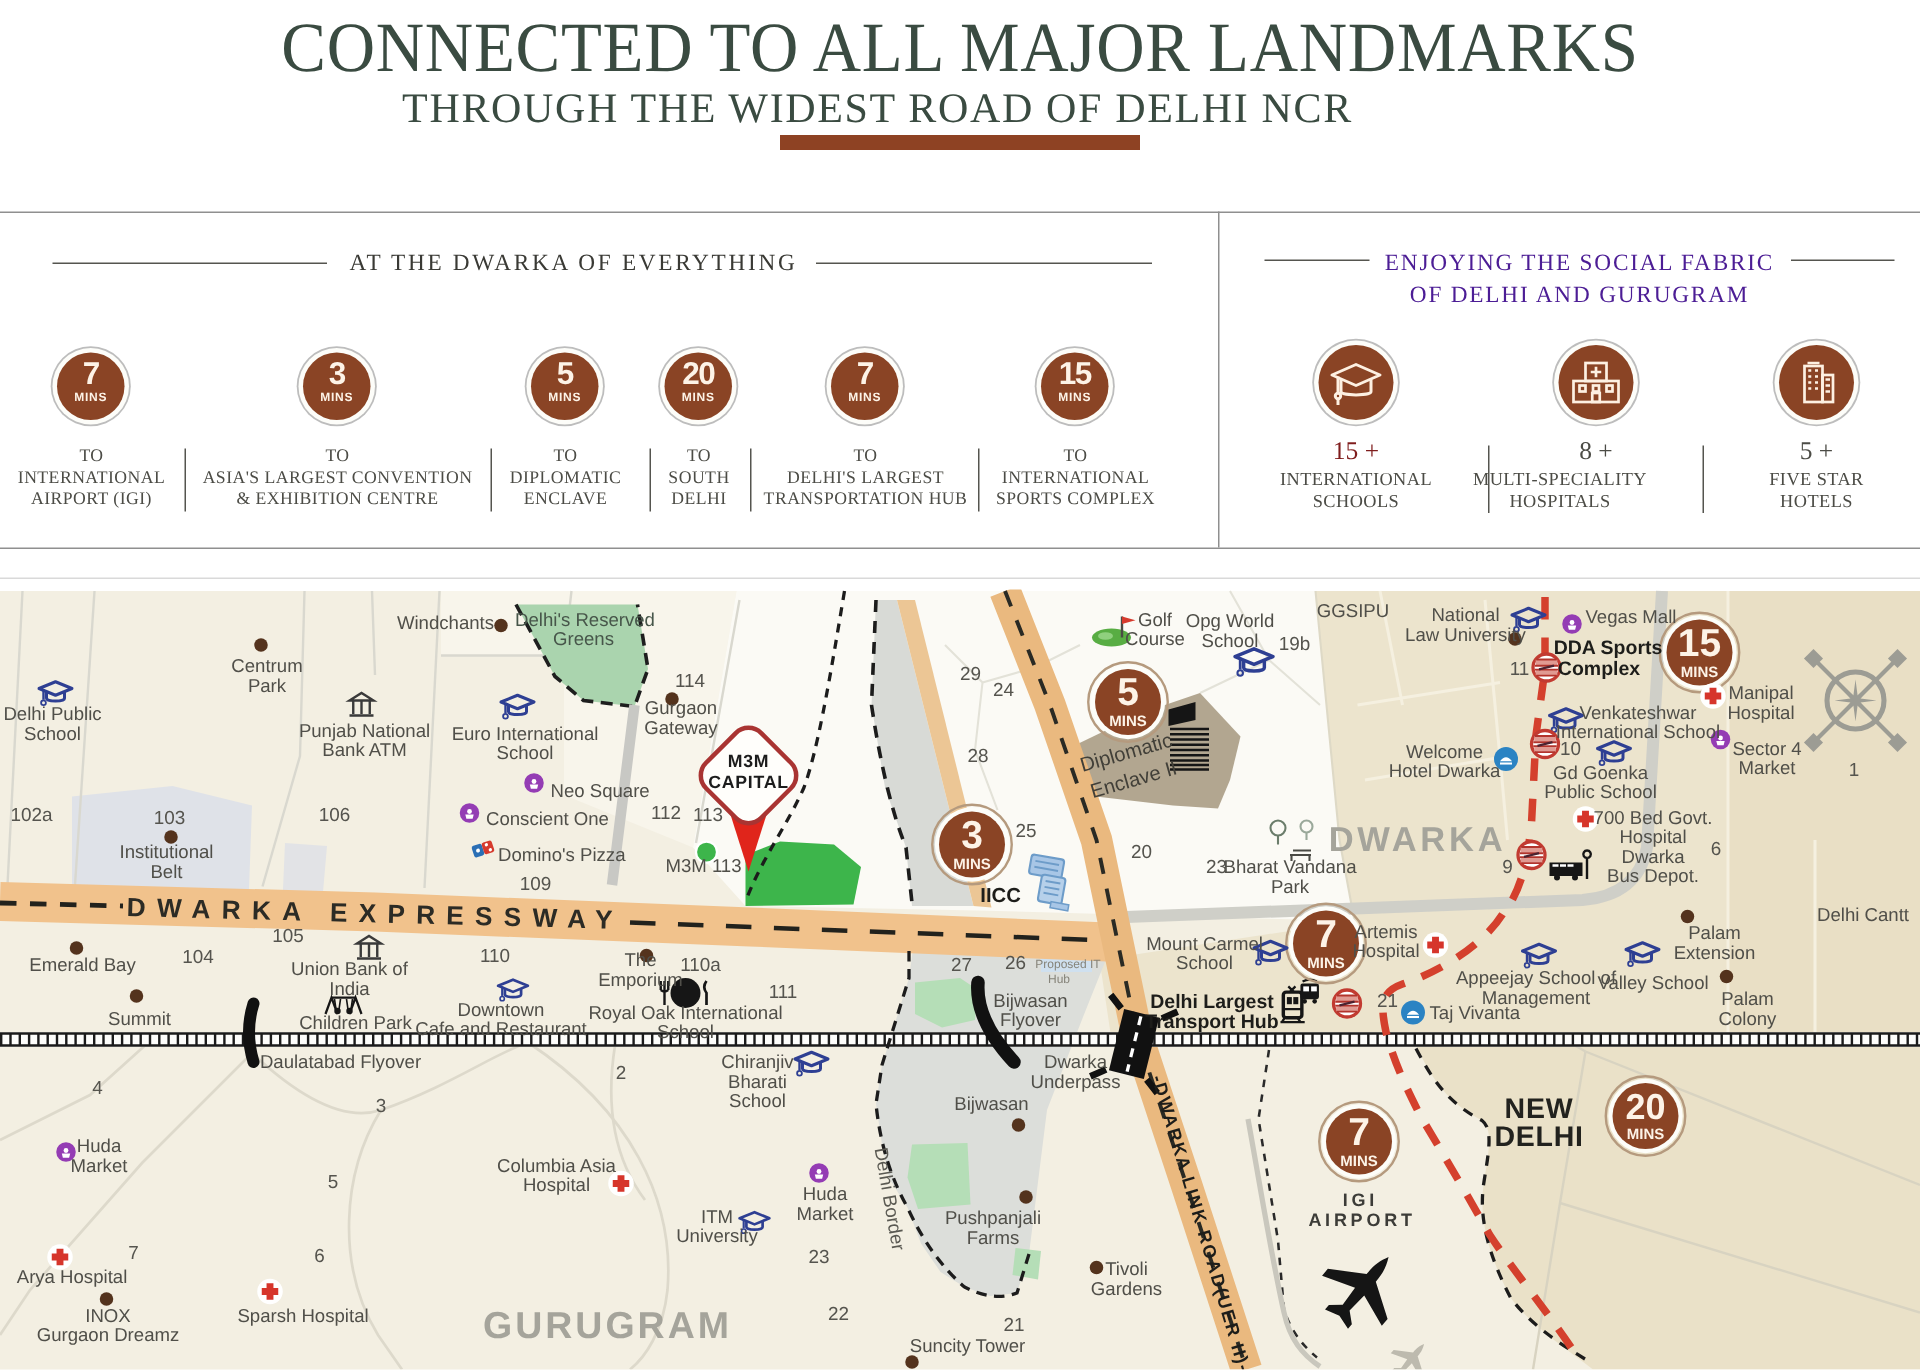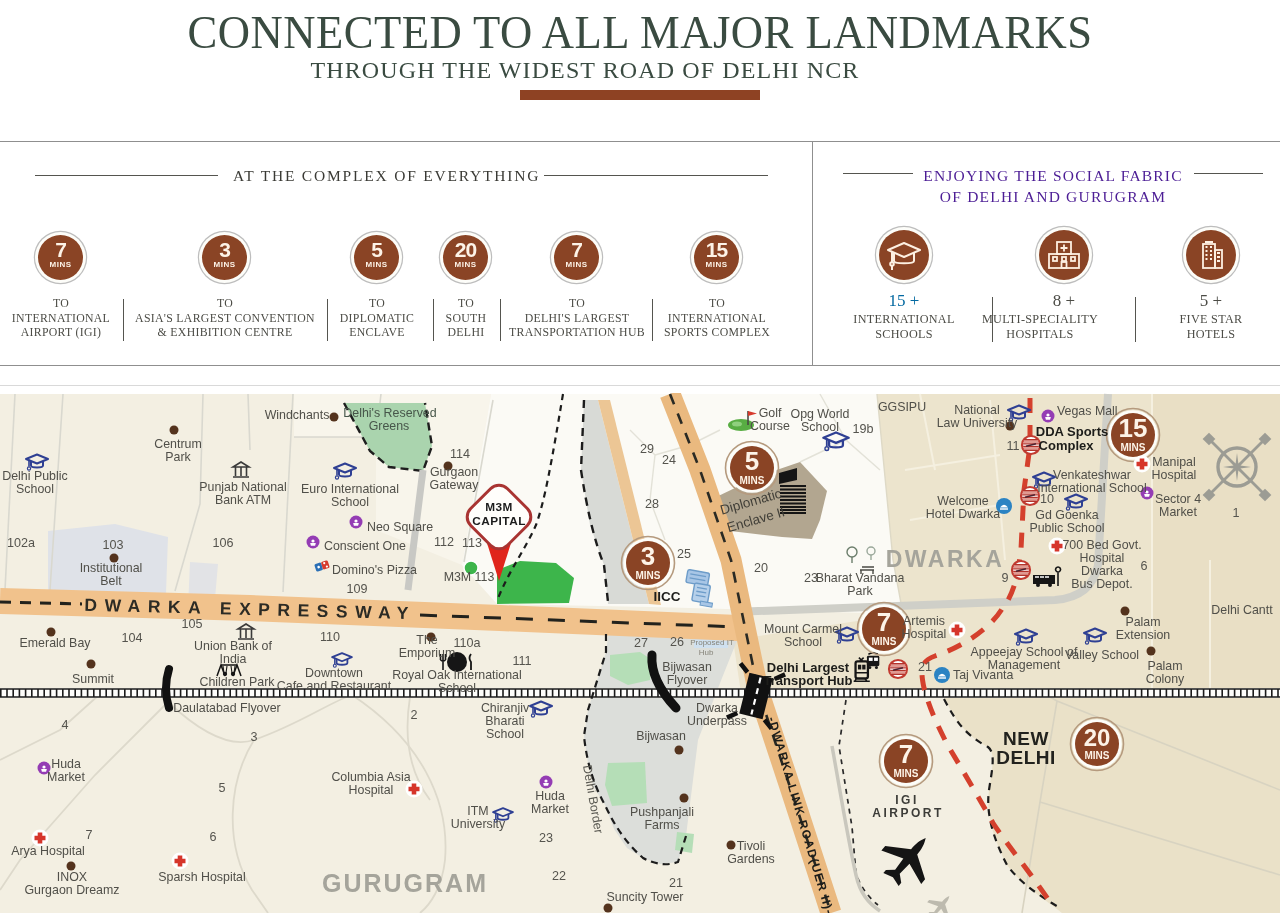--- a/index.html
+++ b/index.html
@@ -16,31 +16,31 @@
   .lbl{position:absolute;font-family:"Liberation Serif",serif;font-size:11.8px;line-height:14.5px;
        color:#4c4c46;text-align:center;letter-spacing:.3px}
   .icirc{position:absolute;width:50px;height:50px;border-radius:50%;background:#8a4425;
          box-shadow:0 0 0 3px #fdfdf9,0 0 0 4.2px #bdbdbd}
 </style>
 </head>
 <body>
 
 <div class="abs serif ctr" style="left:0;top:5px;width:1280px;font-size:47px;color:#3a4b41;letter-spacing:0.5px;transform:scaleX(0.95);transform-origin:640px 0;">CONNECTED TO ALL MAJOR LANDMARKS</div>
 
-<div class="abs serif ctr" style="left:0;top:57px;width:1170px;font-size:24px;color:#3a4b41;letter-spacing:1.1px;">THROUGH THE WIDEST ROAD OF DELHI NCR</div>
+<div class="abs serif ctr" style="left:0;top:57px;width:1170px;font-size:28px;color:#3a4b41;letter-spacing:1.1px;">THROUGH THE WIDEST ROAD OF DELHI NCR</div>
 
 <div class="abs" style="left:520px;top:90px;width:240px;height:10px;background:#8e4223"></div>
 
 <div class="abs" style="left:0;top:141px;width:1280px;height:1px;background:#8f8f8f"></div>
 <div class="abs" style="left:0;top:365px;width:1280px;height:1px;background:#8f8f8f"></div>
 <div class="abs" style="left:0;top:385px;width:1280px;height:1px;background:#d9d9d9"></div>
 
 <div class="abs" style="left:812px;top:141px;width:1px;height:224px;background:#8f8f8f"></div>
 
-<div class="abs serif" style="left:233px;top:167px;width:280px;font-size:15.5px;color:#3a3a35;letter-spacing:1.8px;white-space:nowrap">AT THE COMPLEX OF EVERYTHING</div>
+<div class="abs serif" style="left:233px;top:167px;width:280px;font-size:15.5px;color:#3a3a35;letter-spacing:1.8px;white-space:nowrap">AT THE DWARKA OF EVERYTHING</div>
 
 <div class="hline" style="left:35px;top:175px;width:183px"></div>
 
 <div class="hline" style="left:544px;top:175px;width:224px"></div>
 
 <div class="badge" style="left:38px;top:235px">
     <div class="n">7</div>
     <div class="m">MINS</div>
   </div>
 
@@ -115,21 +115,21 @@
 </div>
 
 <div class="icirc" style="left:1186px;top:230px">
 <svg width="50" height="50" viewBox="0 0 50 50" fill="none" stroke="#fdf0e2" stroke-width="1.8">
 <rect x="17" y="14" width="12" height="24"></rect>
       <rect x="29" y="20" width="7" height="18"></rect>
       <path d="M19.5,17 h2 M24,17 h2 M19.5,21 h2 M24,21 h2 M19.5,25 h2 M24,25 h2 M19.5,29 h2 M24,29 h2 M31,23 h3 M31,27 h3 M31,31 h3 M19,12 h8"></path>
     </svg>
 </div>
 
-<div class="abs serif ctr" style="left:824px;top:291px;width:160px;font-size:17px;color:#0369a1">15 +</div>
+<div class="abs serif ctr" style="left:824px;top:291px;width:160px;font-size:17px;color:#7f1d1d">15 +</div>
 <div class="lbl" style="left:824px;top:312px;width:160px;font-size:12.2px">INTERNATIONAL<br>SCHOOLS</div>
 <div class="abs serif ctr" style="left:984px;top:291px;width:160px;font-size:17px;color:#4c4c46">8 +</div>
 <div class="lbl" style="left:960px;top:312px;width:160px;font-size:12.2px">MULTI-SPECIALITY<br>HOSPITALS</div>
 <div class="abs serif ctr" style="left:1131px;top:291px;width:160px;font-size:17px;color:#4c4c46">5 +</div>
 <div class="lbl" style="left:1131px;top:312px;width:160px;font-size:12.2px">FIVE STAR<br>HOTELS</div>
 
 <div class="vline" style="left:992px;top:297px;height:45px"></div>
 <div class="vline" style="left:1135px;top:297px;height:45px"></div>
 
 <svg class="abs" style="left:0;top:393px" width="1280" height="520" viewBox="0 393 1280 520">

